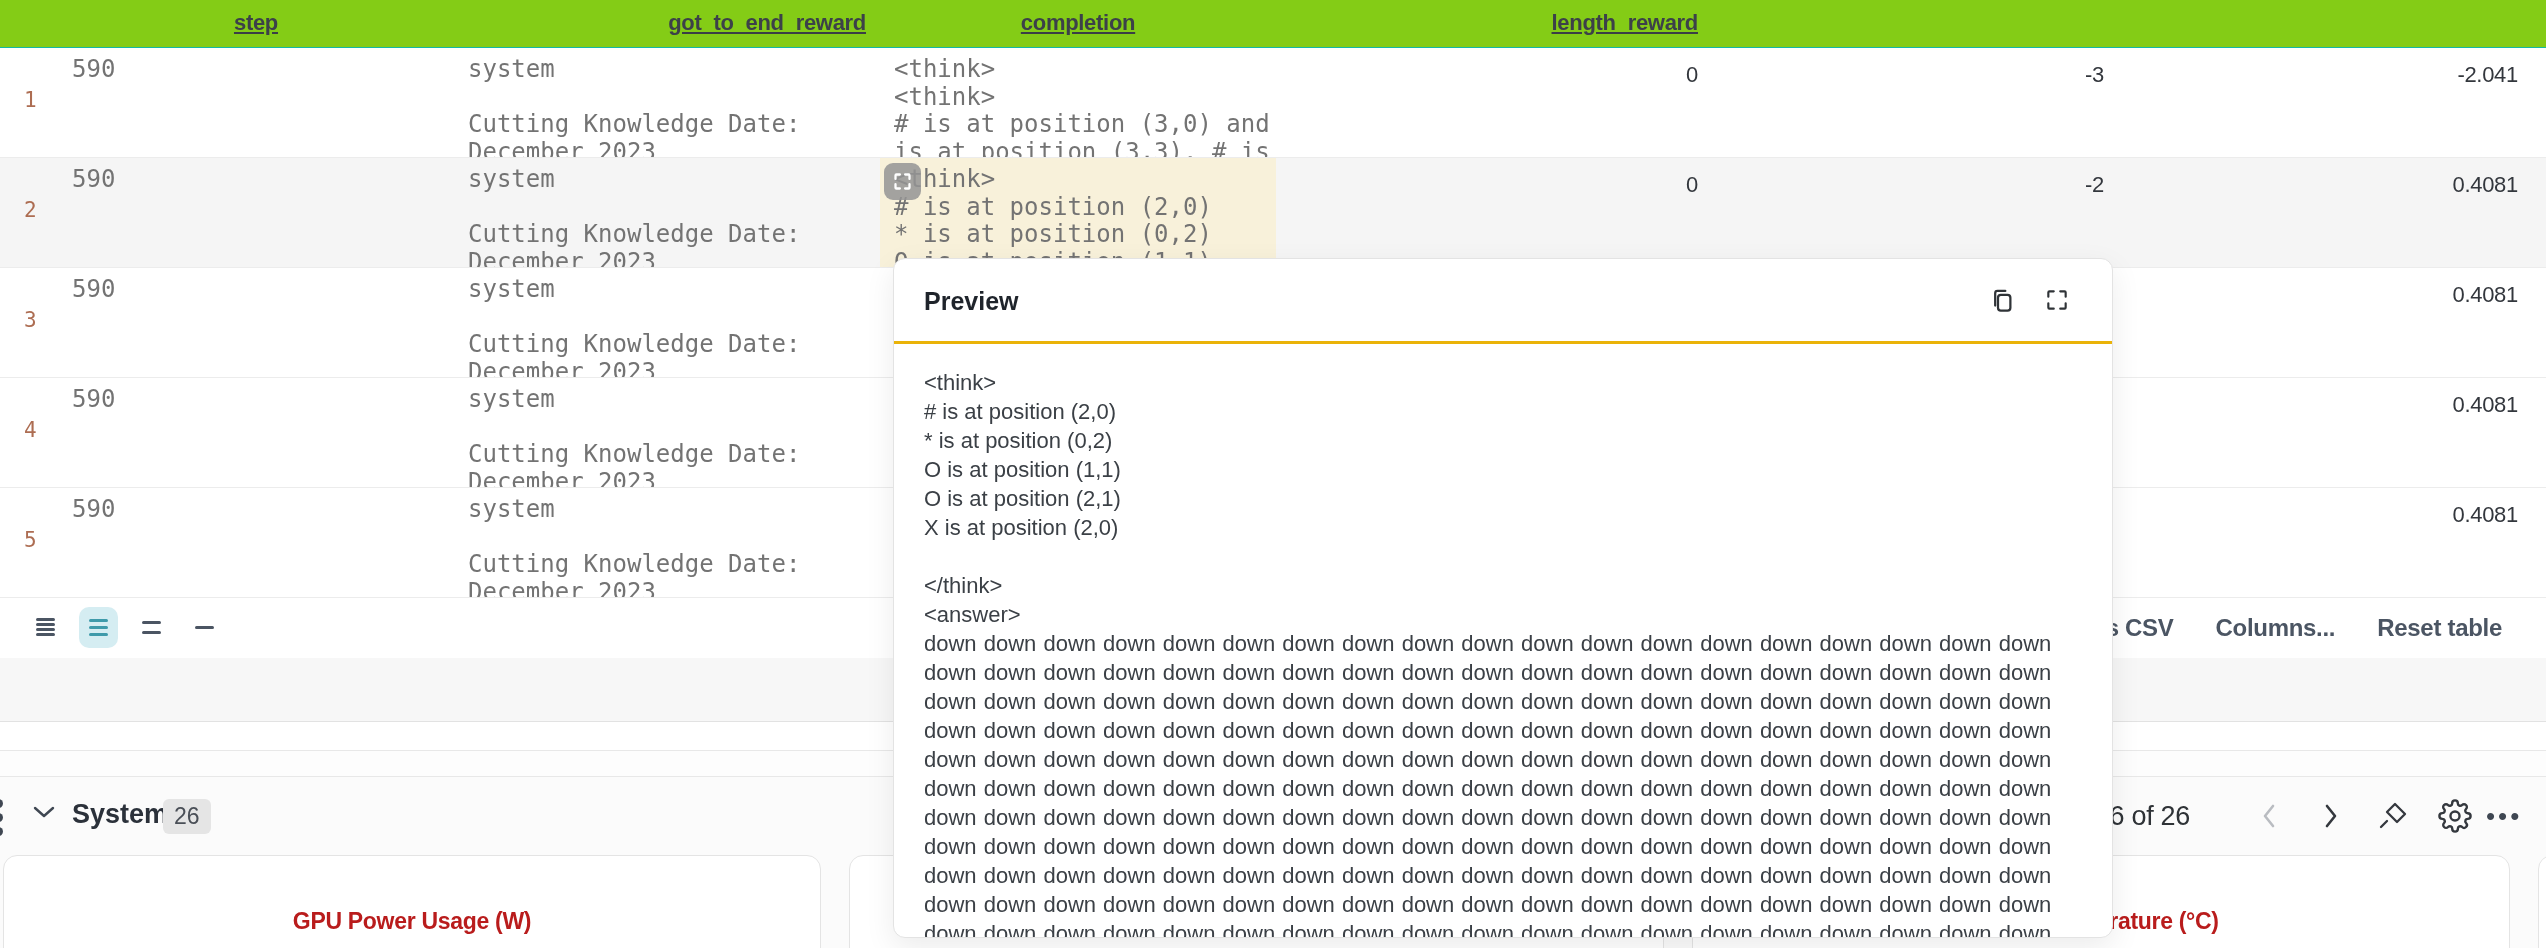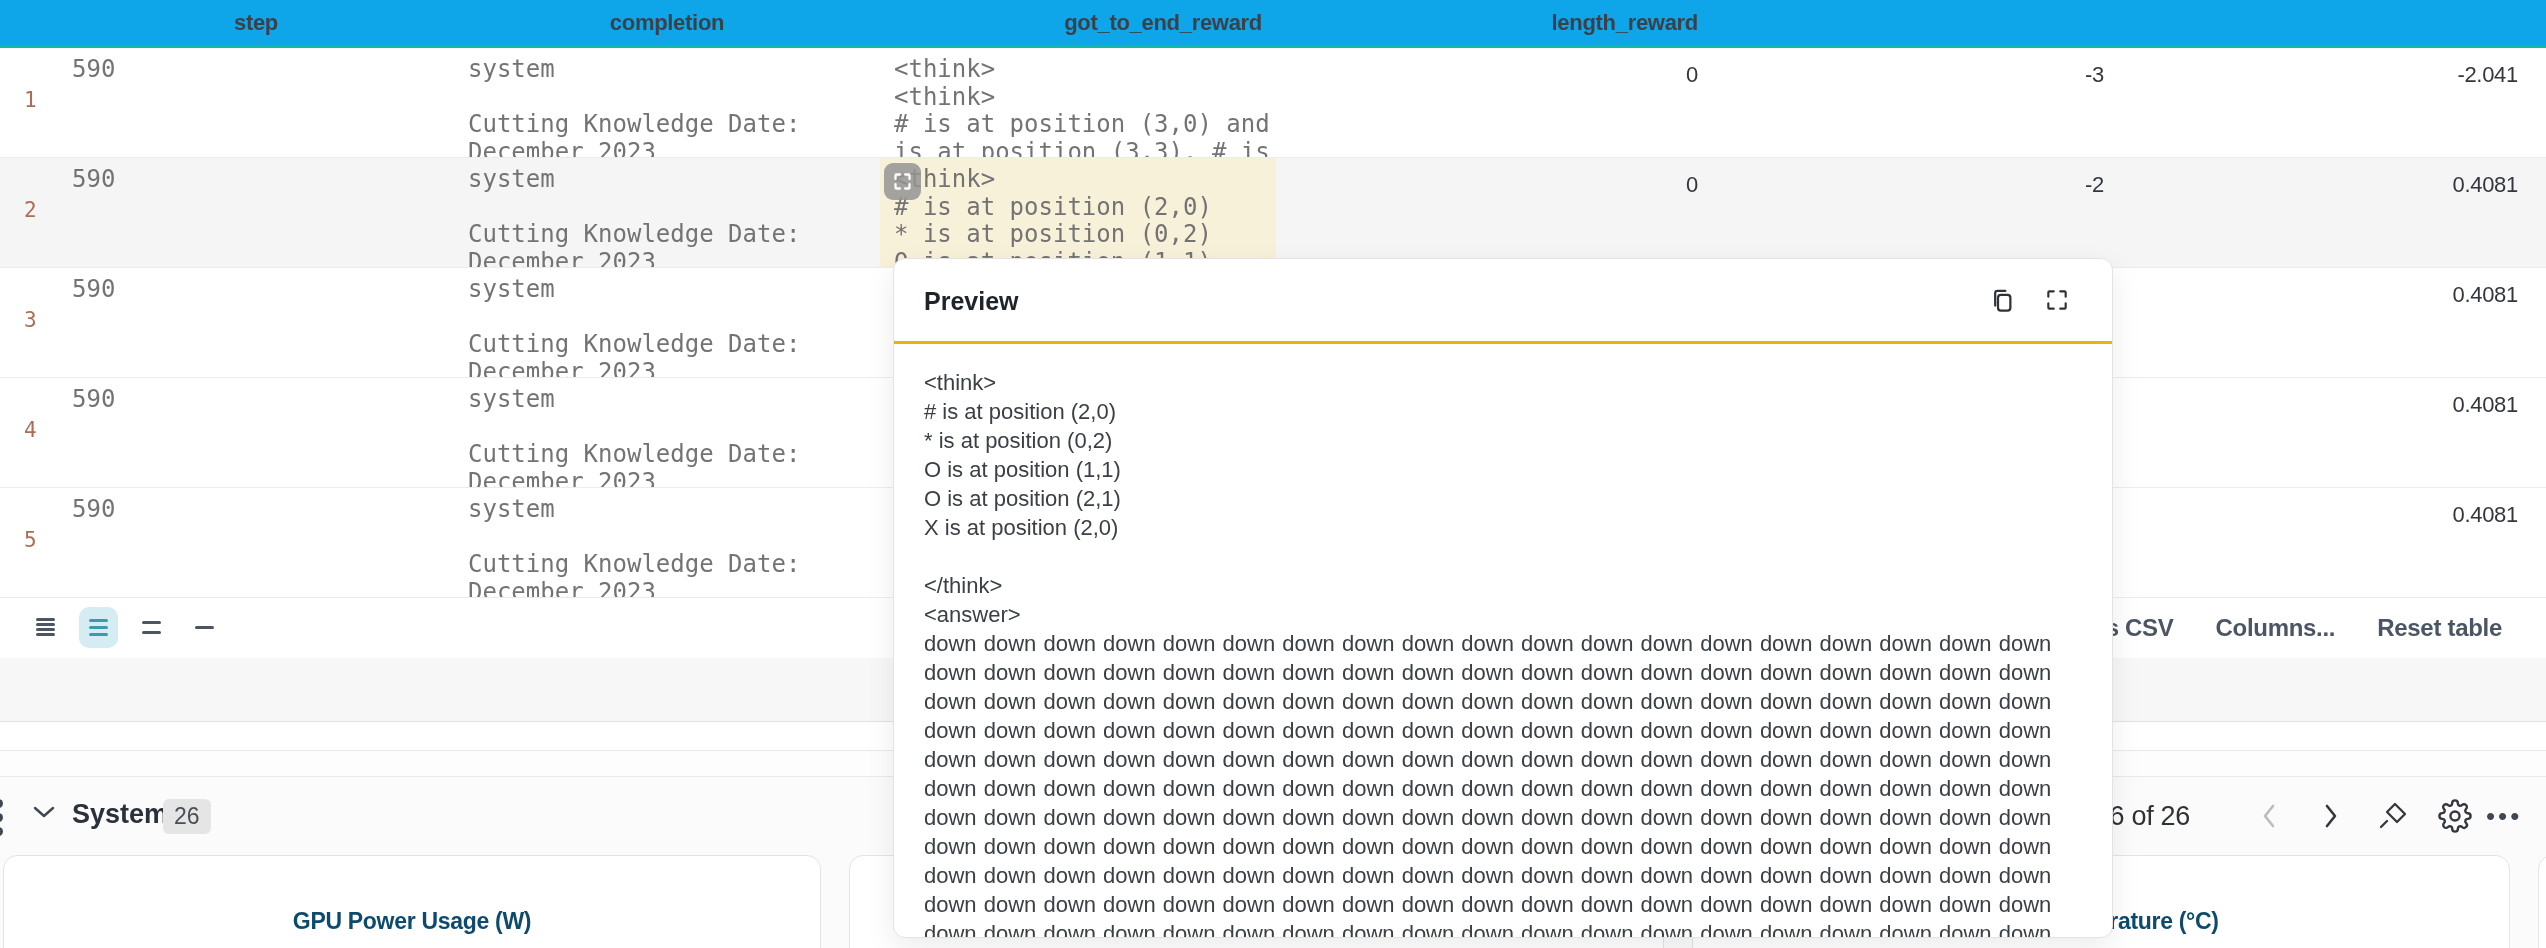--- a/index.html
+++ b/index.html
@@ -6,21 +6,21 @@
   html,body { width:2546px; height:948px; overflow:hidden; background:#fff; }
   body { font-family:"Liberation Sans", sans-serif; color:#3a3f46; }
   .page { position:relative; width:2546px; height:948px; overflow:hidden; background:#fff; }
 
   
   .tbl { position:absolute; left:0; top:0; width:2546px; }
   .trow, .thead {
     display:grid;
     grid-template-columns:58px 396px 426px 396px 436px 406px 428px;
   }
-  .thead { height:48px; border-bottom:3px solid #14b8a6; background:#0ea5e9; }
+  .thead { height:48px; border-bottom:1px solid #14b8a6; background:#84cc16;text-decoration:underline; }
   .th {
     font-weight:700; font-size:22px; line-height:46px; color:#3c4149;
     letter-spacing:-0.3px; white-space:nowrap; overflow:hidden;
   }
   .th.c { text-align:center; }
   .th.r { text-align:right; padding-right:14px; }
   .th.col-advantage { padding-right:28px; }
   .trow { height:110px; background:#fff; border-bottom:1px solid #ececec; }
   .trow.sel { background:#f5f5f5; }
   .cell { overflow:hidden; }
@@ -78,21 +78,21 @@
   .pag { position:absolute; right:0; top:0; height:78px; display:flex; align-items:center; }
   .pag-range { font-size:27px; color:#2f3337; letter-spacing:-0.3px; margin-right:48px; }
   .pag-ico { width:62px; display:flex; justify-content:center; cursor:pointer; }
   .dots3 { font-size:26px; color:#3f4752; letter-spacing:3px; width:60px; overflow:hidden; cursor:pointer; }
 
   .cards { position:absolute; left:0; top:78px; width:2546px; height:93px; }
   .card {
     position:absolute; top:0; height:140px; background:#fff;
     border:1px solid #e4e4e4; border-radius:14px 14px 0 0;
   }
-  .card-title { margin-top:52px; text-align:center; font-size:23px; font-weight:700; color:#0c4a6e; letter-spacing:-0.3px; white-space:nowrap; }
+  .card-title { margin-top:52px; text-align:center; font-size:23px; font-weight:700; color:#b91c1c; letter-spacing:-0.3px; white-space:nowrap; }
 
   
   .popup {
     position:absolute; left:893px; top:258px; width:1220px; height:680px;
     background:#fff; border:1px solid #e3e3e3; border-radius:12px; z-index:20;
     box-shadow:0 10px 30px rgba(0,0,0,0.08); overflow:hidden;
   }
   .popup-head { position:relative; height:85px; border-bottom:3px solid #eab308; }
   .popup-title { position:absolute; left:30px; top:28px; font-size:25px; font-weight:700; color:#1f242b; }
   .popup-ico { position:absolute; top:28px; cursor:pointer; }
@@ -107,22 +107,22 @@
 </style>
 </head>
 <body>
 
 <div class="page">
 
   <div class="tbl">
     <div class="thead" id="thead">
         <div class="th c col-index"></div>
         <div class="th c col-step">step</div>
+        <div class="th r col-got_to_end_reward">got_to_end_reward</div>
         <div class="th c col-completion">completion</div>
-        <div class="th r col-got_to_end_reward">got_to_end_reward</div>
         <div class="th r col-length_reward">length_reward</div>
       </div>
     <div id="tbody">
         <div class="trow">
           <div class="cell idx">1</div>
           <div class="cell mono col-step">590</div>
           <div class="cell mono col-prompt">system
 
 Cutting Knowledge Date:
 December 2023</div>

